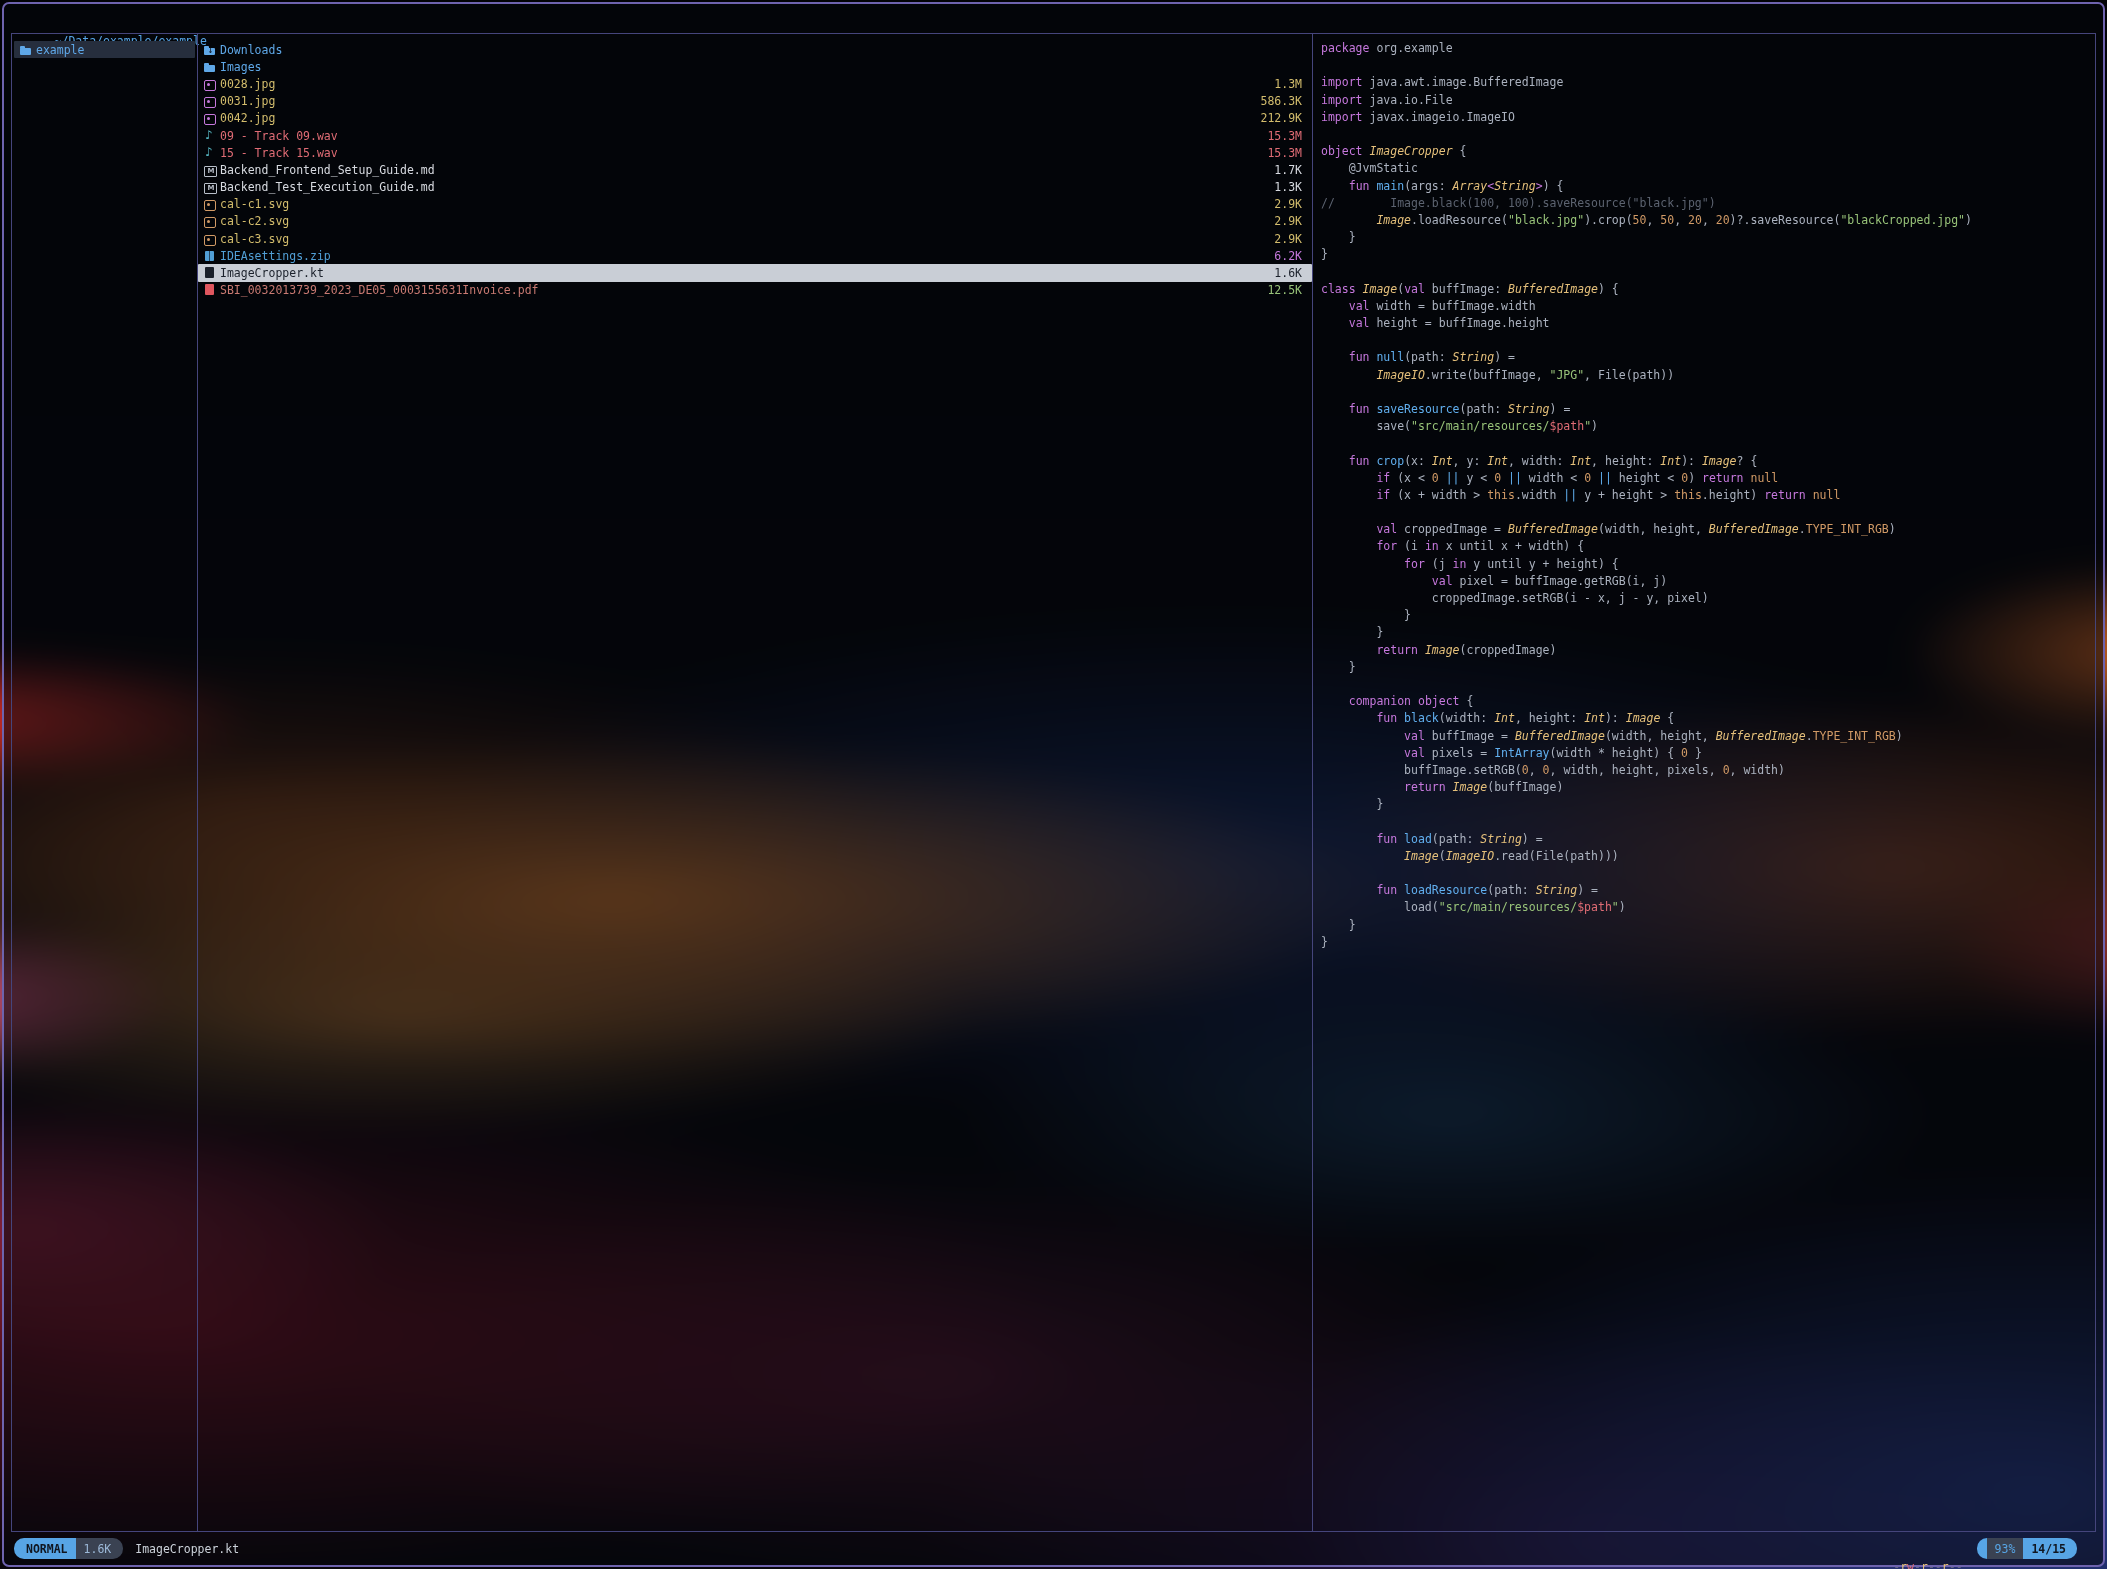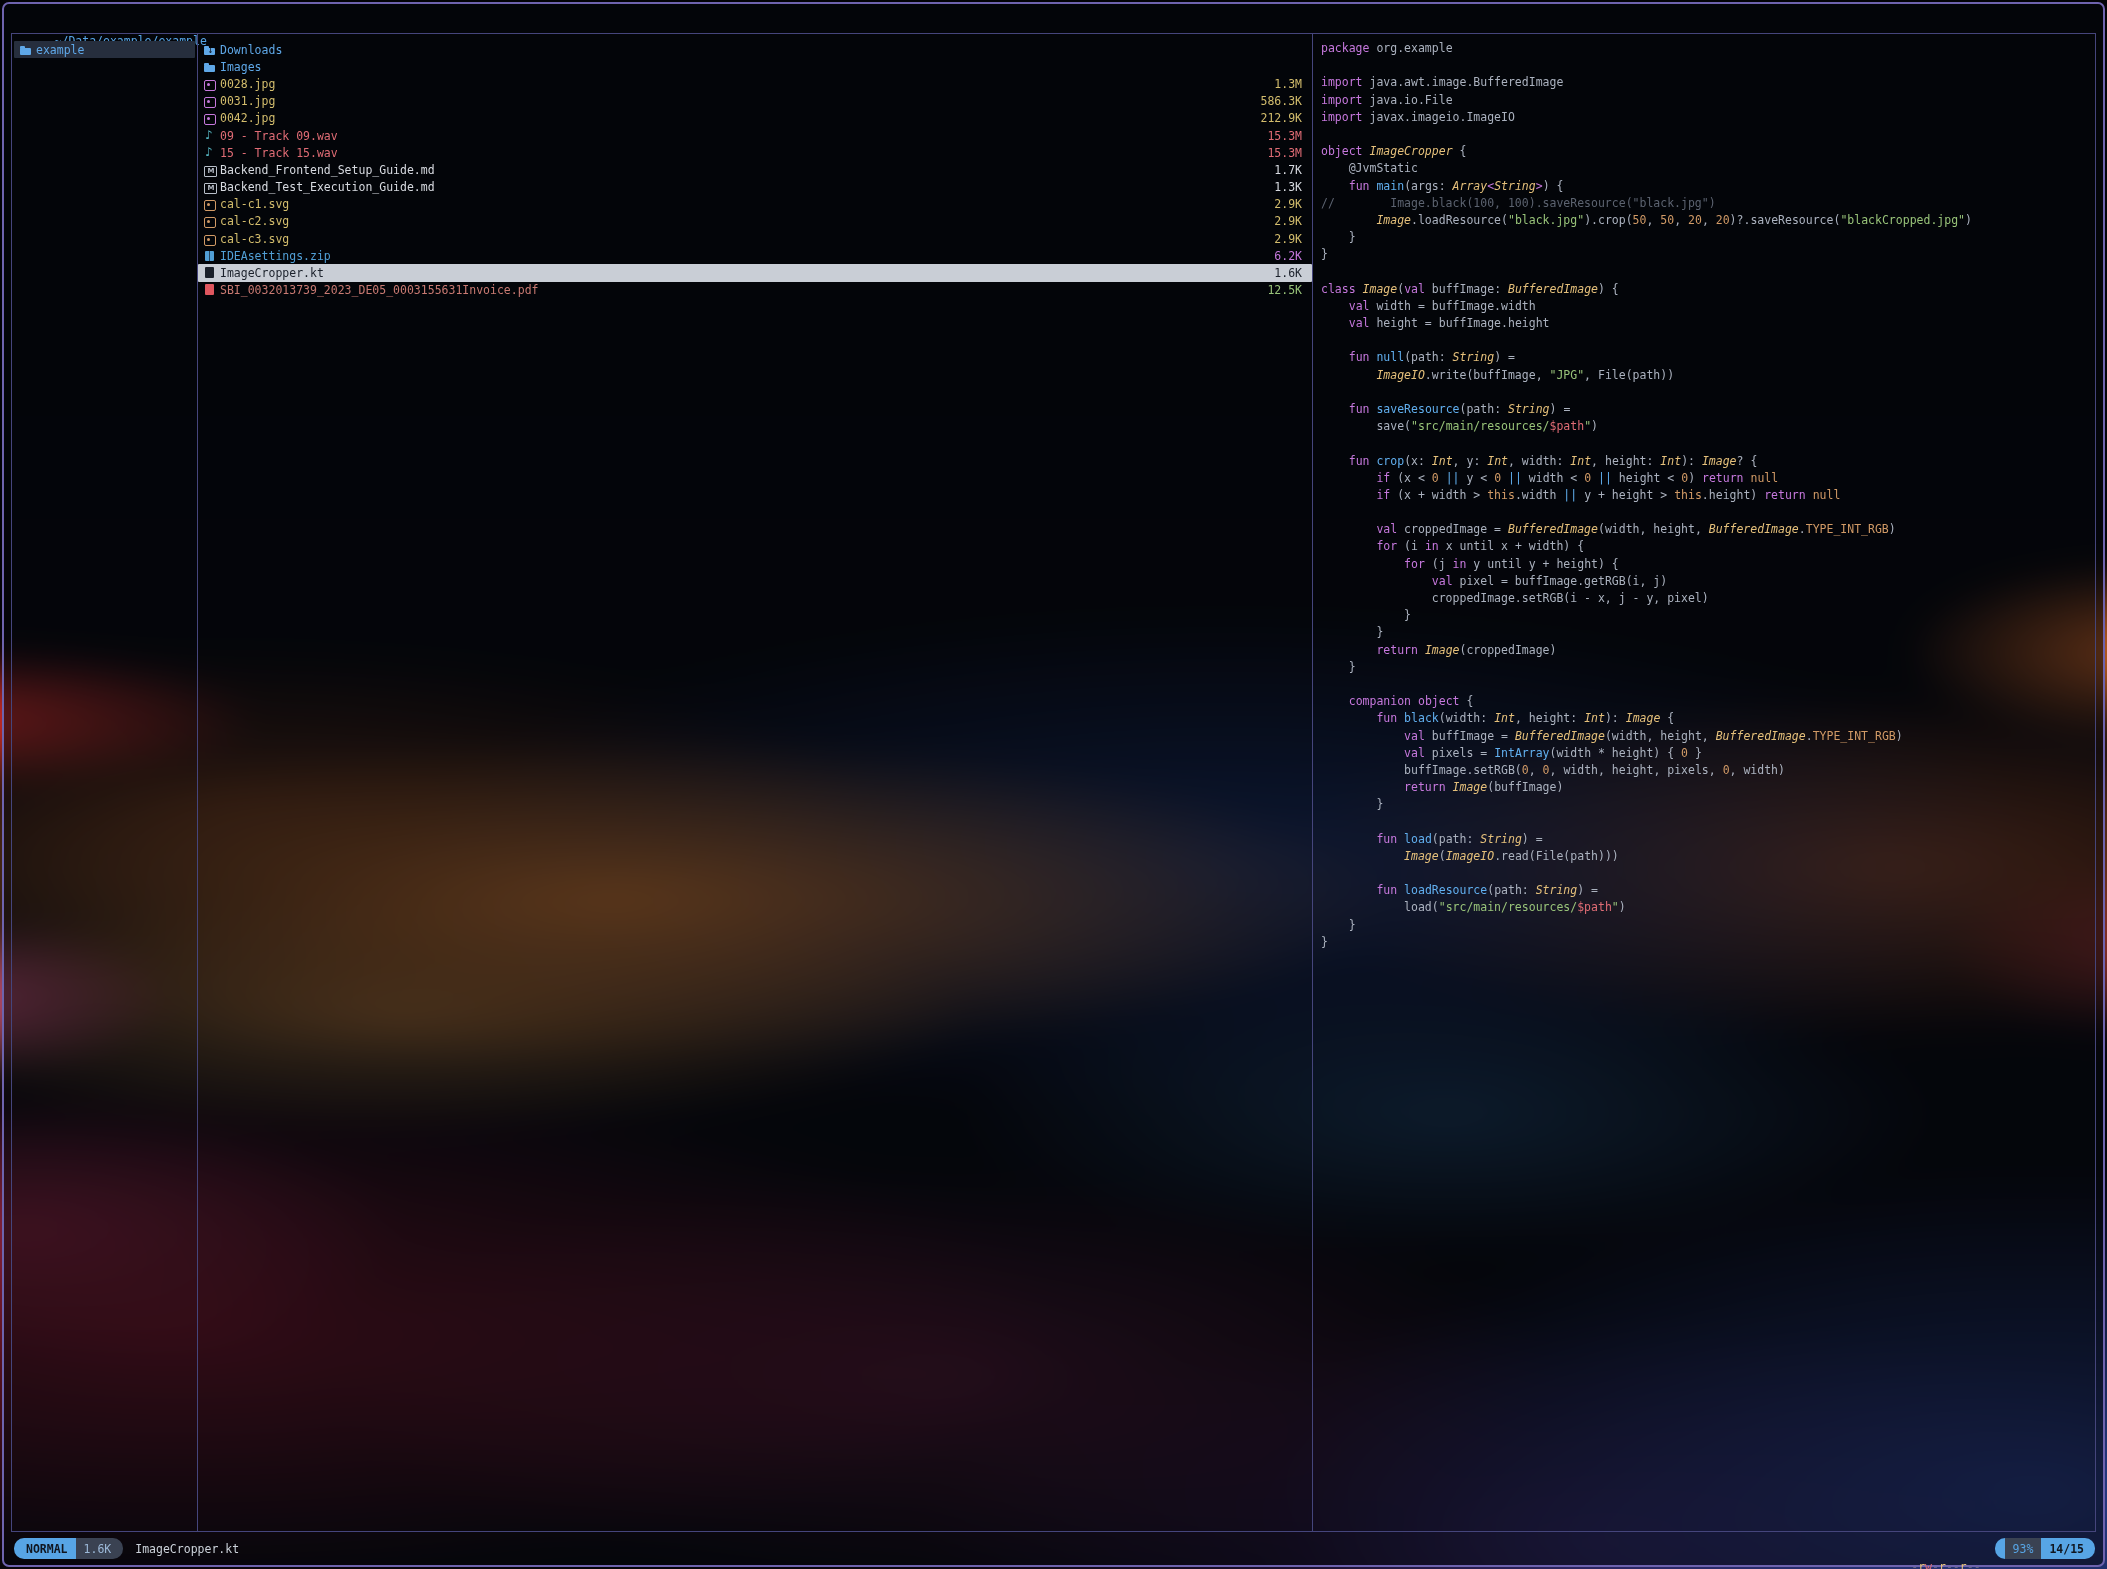--- a/index.html
+++ b/index.html
@@ -64,21 +64,21 @@
   .ic-archive::after{content:"";position:absolute;left:5px;top:1px;width:1px;height:10px;
     background:rgba(5,8,14,0.6);}
   .ic-file::before,.ic-pdf::before{content:"";position:absolute;left:1px;top:0px;width:9px;height:11px;
     background:currentColor;border-radius:1px;}
   
   .code-line{height:17.2px;line-height:17.2px;font-size:11.5px;white-space:pre;color:var(--tok-tx);}
   .tok-kw{color:var(--tok-kw);} .tok-fn{color:var(--tok-fn);} .tok-ty{color:var(--tok-ty);font-style:italic;}
   .tok-st{color:var(--tok-st);} .tok-sv{color:var(--tok-sv);} .tok-nu{color:var(--tok-nu);}
   .tok-cm{color:var(--tok-cm);} .tok-op{color:var(--tok-op);} .tok-tx{color:var(--tok-tx);}
   
-  .statusbar{position:absolute;left:10px;right:8px;bottom:6px;height:21px;display:flex;
+  .statusbar{position:absolute;left:10px;right:26px;bottom:6px;height:21px;display:flex;
     align-items:flex-end;font-size:11.5px;}
   .sb-left,.sb-right{display:flex;align-items:center;height:21px;}
   .sb-right{margin-left:auto;}
   .seg{display:inline-flex;align-items:center;height:21px;padding:0 8px;white-space:pre;}
   .seg-mode{background:var(--accent-blue);color:#10161f;font-weight:bold;border-radius:10px 0 0 10px;
     padding-left:12px;}
   .seg-size{background:var(--pill-dark);color:#9cb9d8;border-radius:0 10px 10px 0;padding-right:12px;}
   .sb-filename{margin-left:12px;color:#ccd2da;white-space:pre;}
   .sb-perms{margin-right:14px;white-space:pre;letter-spacing:0px;margin-top:36px;}
   .seg-cap{width:10px;height:21px;background:var(--accent-blue);border-radius:10px 0 0 10px;padding:0;}

